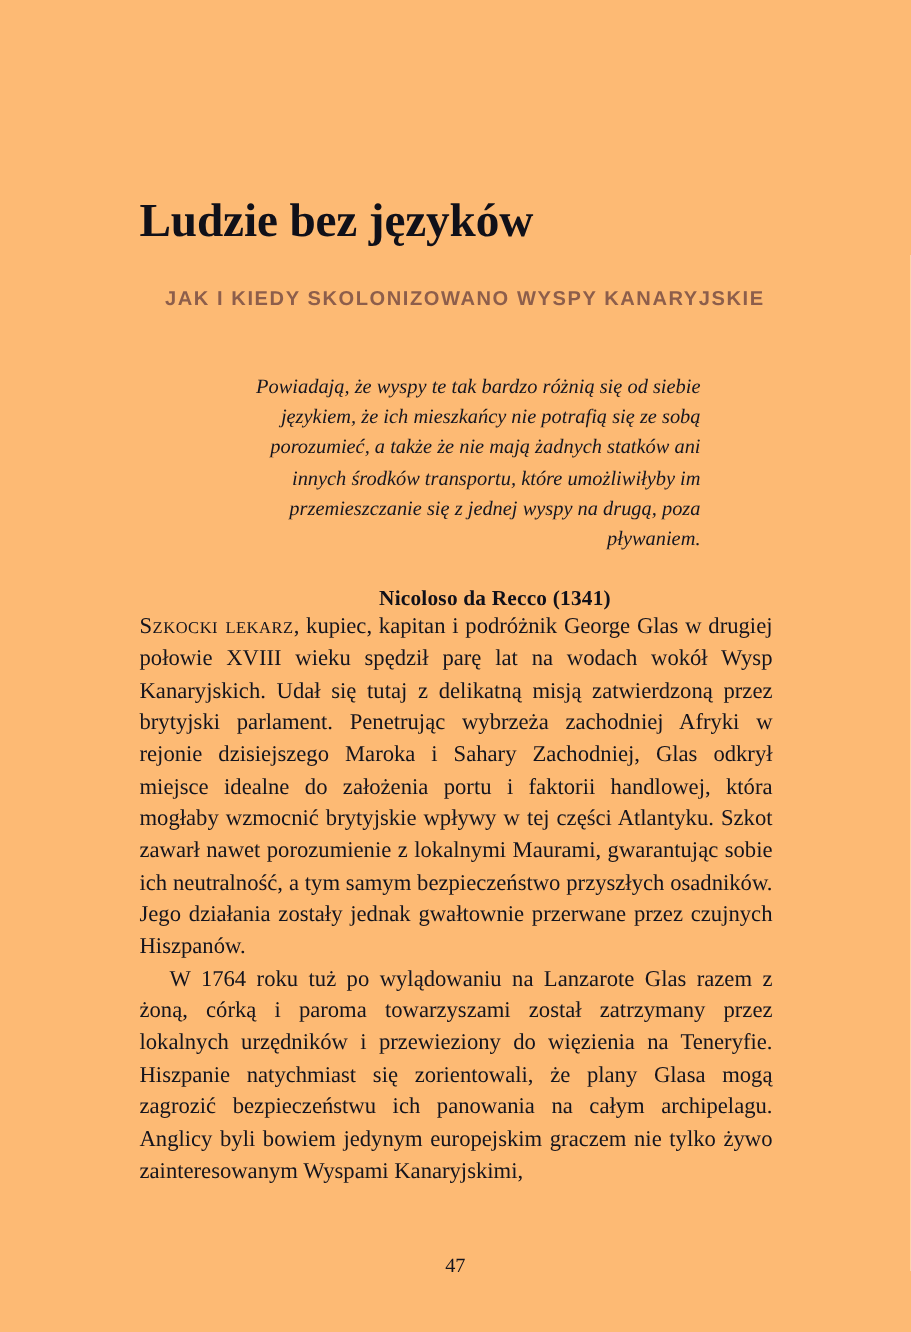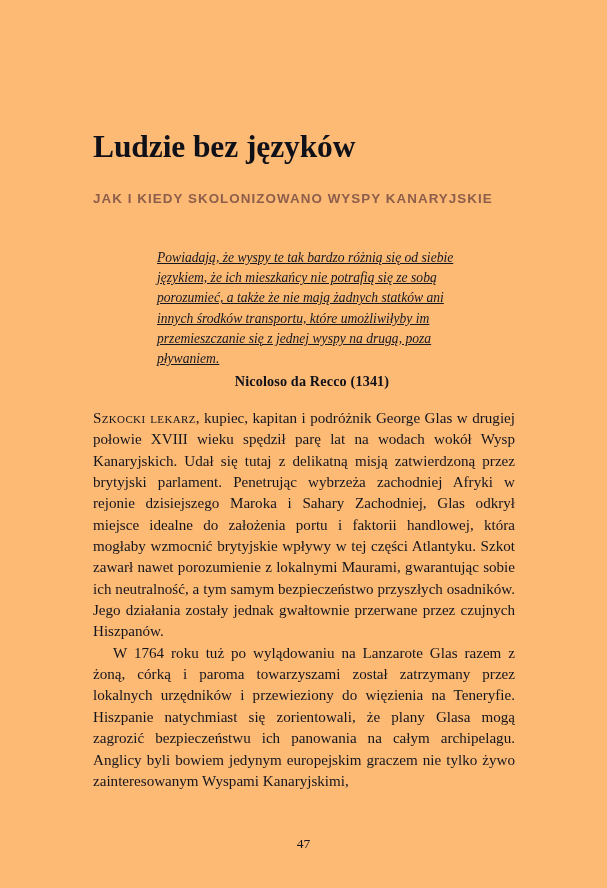--- a/index.html
+++ b/index.html
@@ -44,21 +44,21 @@
     font-size: 31.5px;
     line-height: 1.12;
     letter-spacing: -0.1px;
     color: #101019;
     white-space: nowrap;
   }
 
   
   .chapter-subtitle {
     position: absolute;
-    left: 0;
+    left: 17px;
     top: 191px;
     width: 460px;
     margin: 0;
     font-family: "Liberation Sans", "DejaVu Sans", sans-serif;
     font-weight: bold;
     font-size: 13.4px;
     letter-spacing: 1.05px;
     line-height: 1.2;
     color: #8d5e4b;
     text-transform: uppercase;
@@ -73,25 +73,24 @@
     width: 310px;
     margin: 0;
   }
   .epigraph-text {
     margin: 0;
     font-family: "Liberation Serif", "DejaVu Serif", serif;
     font-style: italic;
     font-size: 13.6px;
     line-height: 20.2px;
     color: #16161f;
-    text-align: left;
-    text-decoration: underline;
+    text-align: right;
   }
   .epigraph-source {
-    margin: 0;
+    margin: 18px;
     position: absolute;
     left: 0;
     top: 125px;
     width: 310px;
     text-align: center;
     font-family: "Liberation Serif", "DejaVu Serif", serif;
     font-weight: bold;
     font-size: 14.2px;
     letter-spacing: 0.15px;
     color: #101019;

